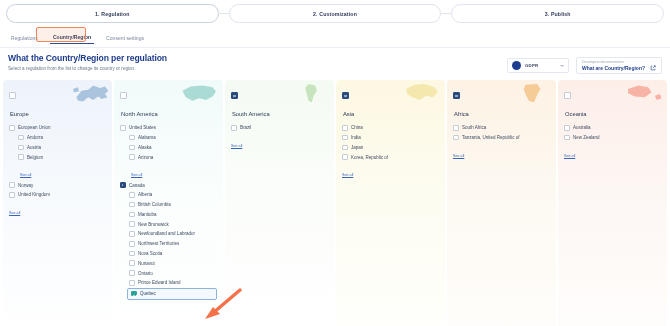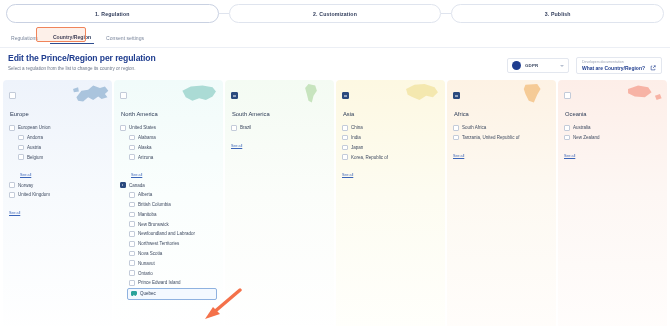--- a/index.html
+++ b/index.html
@@ -228,21 +228,21 @@
   <div class="tabs" id="tabs">
     <div class="tab-highlight"></div>
   <div class="tab">Regulations</div>
       <div class="tab selected">Country/Region</div>
       <div class="tab">Consent settings</div>
     </div>
   <div class="divider-line"></div>
 
   <div class="titlebar">
     <div class="title-block">
-      <h1>Edit the Prince/Region per regulation</h1>
+      <h1>What the Country/Region per regulation</h1>
       <p>Select a regulation from the list to change its country or region.</p>
     </div>
     <div class="title-actions">
       <div class="reg-select">
         <span class="reg-dot"></span>
         <span class="reg-label">GDPR</span>
         <span class="caret"></span>
       </div>
       <div class="doc-box">
         <span class="doc-text">

